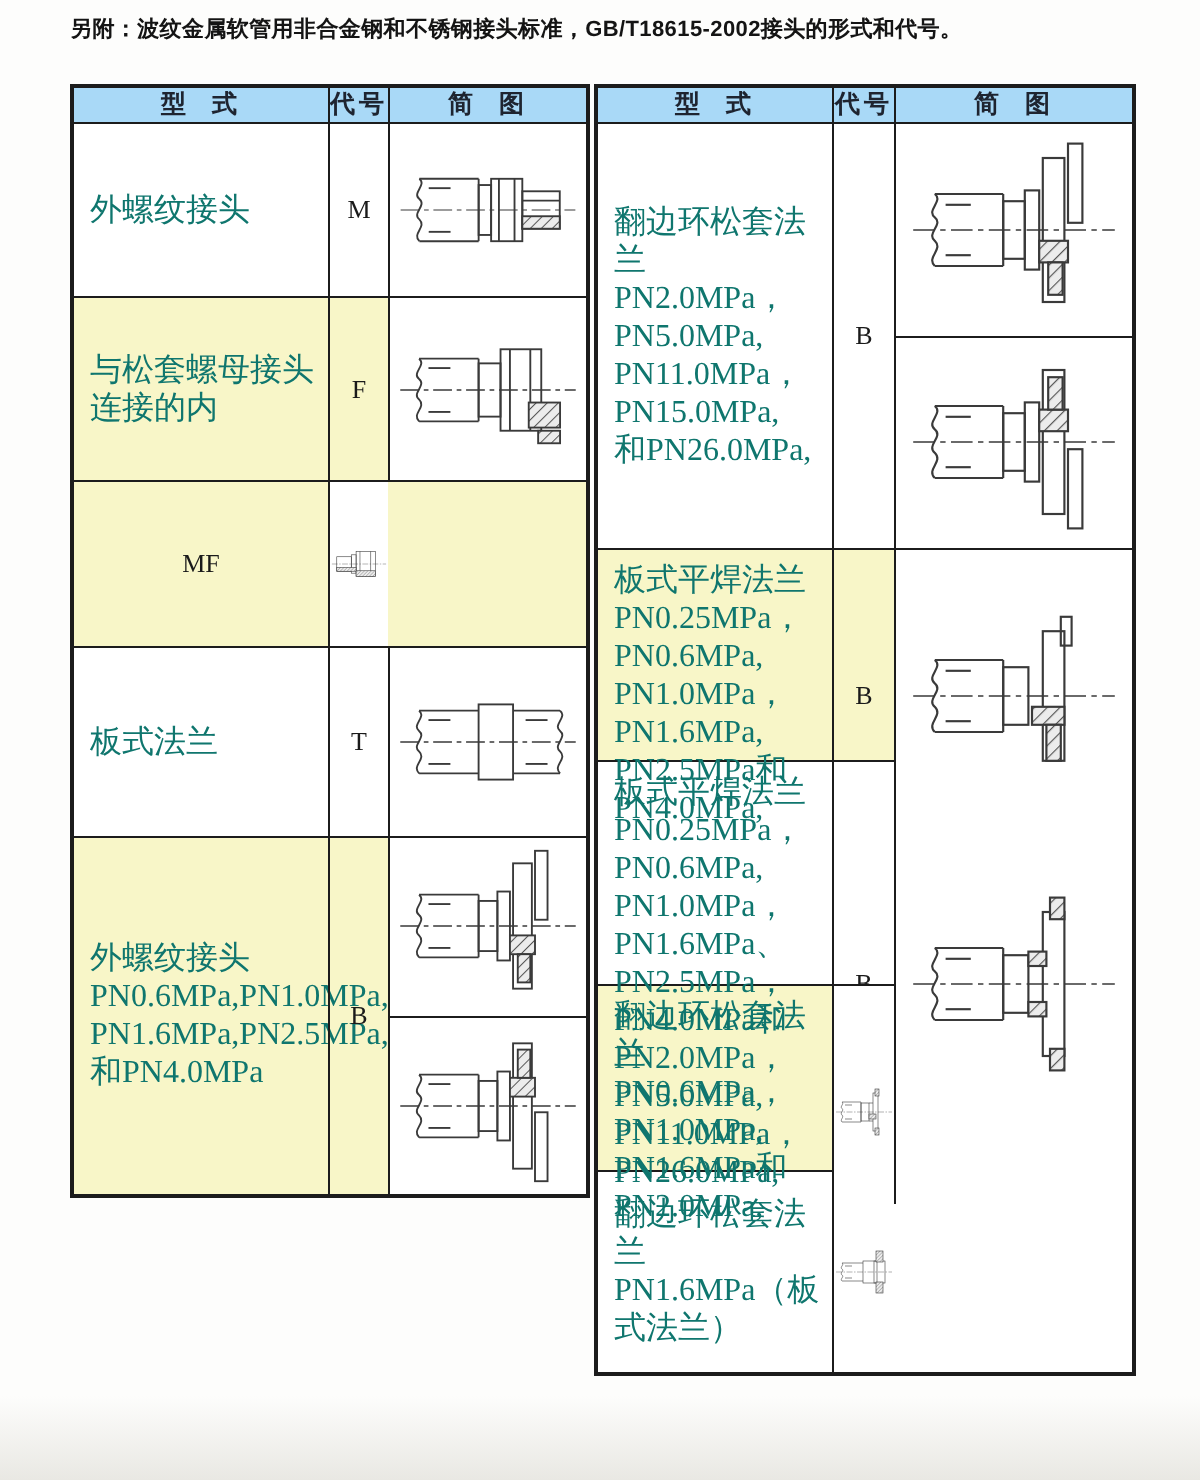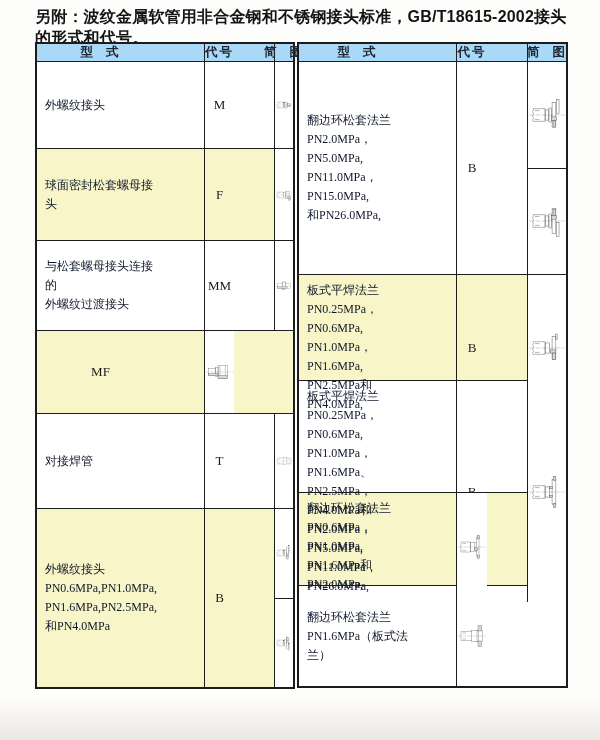--- a/index.html
+++ b/index.html
@@ -13,48 +13,48 @@
     width:600px;height:740px;
     background:#fdfdfc;
     overflow:hidden;
   }
   .shade-bottom{
     position:absolute;left:0;right:0;bottom:0;height:42px;
     background:linear-gradient(#fdfdfc,#e9e8e3);
   }
   .doc-title{
     position:absolute;left:35px;top:7px;width:540px;
-    font-size:16px;font-weight:bold;color:#141414;
+    font-size:11px;font-weight:bold;color:#141414;
     letter-spacing:.2px;
   }
   .tbl{
     position:absolute;top:42px;
     border:2px solid var(--bd);
     background:#fff;
     box-sizing:content-box;
   }
   .tbl-left{left:35px;width:256px;}
   .tbl-right{left:297px;width:267px;}
-  .row{display:grid;border-top:1.5px solid var(--bd);gap:40px;}
+  .row{display:grid;border-top:1.5px solid var(--bd);}
   .row:first-child{border-top:none;}
   .tbl-left .row{grid-template-columns:127px 30px 1fr;}
   .tbl-right .row{grid-template-columns:117px 31px 1fr;}
   .c{border-left:1.5px solid var(--bd);min-width:0;}
   .c:first-child{border-left:none;}
   .hdr{background:#a9d9f7;}
   .hdr .c{
     display:flex;align-items:center;justify-content:center;
     font-size:12.5px;font-weight:bold;color:#1e2430;
     letter-spacing:2px;white-space:pre;
   }
   .type-cell{
     display:flex;flex-direction:column;justify-content:center;
     padding:6px 4px 6px 8px;
     font-family:"Liberation Serif",serif;
-    font-size:12px;line-height:19px;color:#0f172a;
+    font-size:16px;line-height:19px;color:#0f766e;
     white-space:pre-line;
   }
   .code-cell{
     display:flex;align-items:center;justify-content:center;
     font-family:"Liberation Serif",serif;
     font-size:13px;color:#1a1a1a;
   }
   .diag{
     display:flex;align-items:center;justify-content:center;
     background:#fff;
@@ -242,51 +242,41 @@
       <div class="c type-cell">外螺纹接头</div>
       <div class="c code-cell">M</div>
       <div class="c diag">
         <svg class="dsvg" width="94" height="78">
             <use href="#d-m"></use>
           </svg>
       </div>
     </div>
 
     <div class="row hl" style="height:91px">
-      <div class="c type-cell">球面密封松套螺母接头</div>
+      <div class="c type-cell">与松套螺母接头连接的内</div>
       <div class="c code-cell">F</div>
       <div class="c diag">
         <svg class="dsvg" width="94" height="80">
             <use href="#d-f"></use>
           </svg>
       </div>
     </div>
 
-    <div class="row" style="height:89px">
-      <div class="c type-cell">与松套螺母接头连接的
-外螺纹过渡接头</div>
-      <div class="c code-cell">MM</div>
-      <div class="c diag">
-        <svg class="dsvg" width="94" height="80">
-            <use href="#d-mm"></use>
-          </svg>
-      </div>
-    </div>
 
     <div class="row hl" style="height:82px">
       <div class="c code-cell">MF</div>
       <div class="c diag">
         <svg class="dsvg" width="94" height="76">
             <use href="#d-mf"></use>
           </svg>
       </div>
     </div>
 
     <div class="row" style="height:94px">
-      <div class="c type-cell">对接焊管</div>
+      <div class="c type-cell">板式法兰</div>
       <div class="c code-cell">T</div>
       <div class="c diag">
         <svg class="dsvg" width="94" height="82">
             <use href="#d-t"></use>
           </svg>
       </div>
     </div>
 
     <div class="row hl" style="height:178px">
       <div class="c type-cell">外螺纹接头

